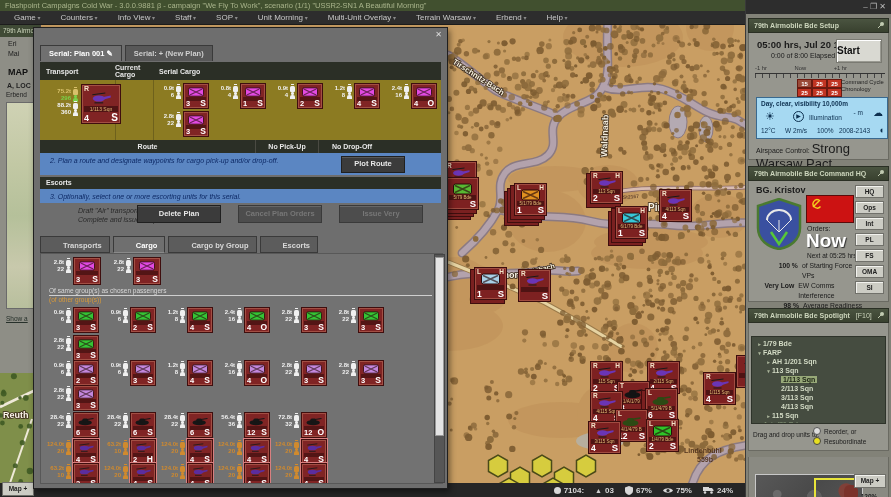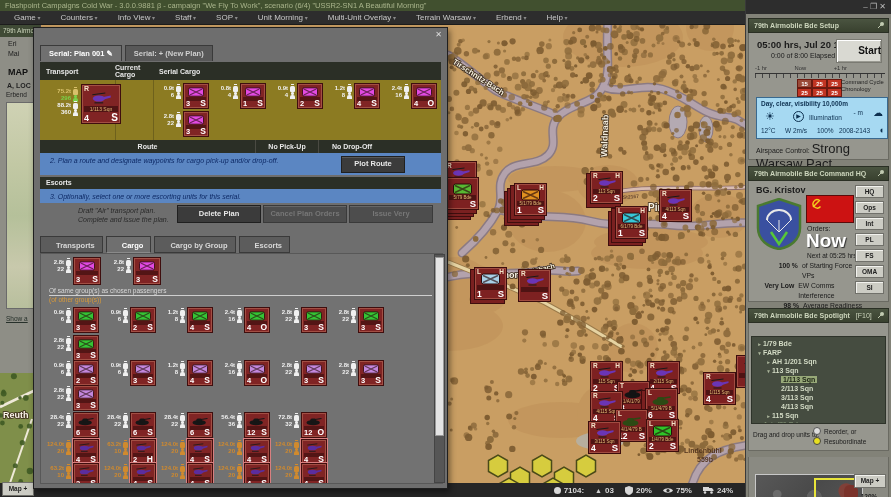--- a/index.html
+++ b/index.html
@@ -87,25 +87,25 @@
   .routehead .r2{width:62px;text-align:center;border-left:1px solid #4a4a42}
   .routehead .r3{width:66px;text-align:center;border-left:1px solid #4a4a42}
   .bluebar{position:absolute;left:6px;width:401px;background:#5b86c2;color:#0e2a66;font-size:7px;
            font-style:italic;box-sizing:border-box;padding:4px 0 0 10px}
   .btn{background:#3b3b3b;border:1px solid #202020;box-shadow:inset 0 1px 0 rgba(255,255,255,.15);
        color:#e8e8e8;font-size:7.5px;font-weight:bold;text-align:center}
   .btn.disabled{background:#4d4d4d;color:#777;border-color:#3a3a3a}
   .esc-head{position:absolute;left:6px;top:149px;width:401px;height:12px;background:#2b2f26;color:#e8e8e8;
             font-size:7px;font-weight:bold;line-height:12px;padding-left:6px;box-sizing:border-box}
   .draft{position:absolute;left:44px;top:178px;color:#2a2a2a;font-size:7px;font-style:italic;line-height:9px}
-  .footbtns{position:absolute;right:14px;top:177px;display:flex;gap:2px}
+  .footbtns{position:absolute;right:24px;top:177px;display:flex;gap:17px}
   .footbtns .btn{width:82px;height:16px;line-height:15px}
   .btabs{position:absolute;left:6px;top:208px;display:flex;gap:3px;height:17px}
   .btab{background:#5c5c5c;border:1px solid #3a3a3a;color:#d8d8d8;font-size:7.5px;font-weight:bold;
-        padding:4px 7px 0 15px;box-sizing:border-box}
+        padding:4px 7px 0 22px;box-sizing:border-box}
   .btab.active{background:#6f6f6f;color:#fff;border-bottom-color:#8a8a8a}
   .cargo-panel{position:absolute;left:6px;top:225px;width:401px;bottom:4px;background:#727272;
                border:1px solid #585858;overflow:hidden}
   .note1{position:absolute;left:8px;top:33px;right:10px;color:#d8d8d8;font-size:6.5px;
          border-bottom:1px solid #cfcfcf;padding-bottom:1px}
   .note2{position:absolute;left:8px;top:42px;color:#d89a3a;font-size:6.5px}
   .crow{position:absolute;left:4px;display:flex}
   .crow .cargo-cell{width:57px}
   .dlg-scroll{position:absolute;right:2px;top:226px;bottom:5px;width:9px;background:#565656;border:1px solid #444}
   .dlg-thumb{position:absolute;left:0;right:0;top:2px;height:78%;background:#e4e4e4;border:1px solid #999}
@@ -113,21 +113,21 @@
   
   #sidebar{position:absolute;right:0;top:0;width:146px;height:497px;background:#828278;z-index:7;
            border-left:1px solid #3a3a3a;box-sizing:border-box}
   .sb-top{height:14px;background:#2d2d2d;text-align:right;color:#bbb;font-size:8px;line-height:13px;padding-right:5px}
   .panel-head{height:13px;background:linear-gradient(180deg,#4a5440,#39412f);color:#ccd5bc;font-size:7px;
               font-weight:bold;line-height:13px;padding-left:5px;position:relative;border:1px solid #2a2f24}
   .pin{position:absolute;right:3px;top:2px;width:8px;height:8px}
   .panel-body{background:#96968e;border:1px solid #6a6a62;border-top:none;position:relative;color:#1b1b1b}
   .start-btn{position:absolute;right:6px;top:6px;width:44px;height:22px;background:#d9d9d2;border:1px solid #7a7a72;
              box-shadow:inset 1px 1px 0 #fff,inset -1px -1px 0 #9a9a92;font-size:10px;font-weight:bold;
-             text-align:right;line-height:22px;color:#111}
+             text-align:left;line-height:22px;color:#111}
   .tl-cell{width:15px;height:9px;font-size:6px;font-weight:bold;color:#fff;text-align:center;line-height:9px;
            border:1px solid #6a1a10;box-sizing:border-box}
   .weather{position:absolute;left:7px;top:64px;width:130px;height:40px;background:#a6d9f2;border:1px solid #39698f;
            color:#0d3050;font-size:6.5px}
   .hq-btn{width:27px;height:11px;background:#ccccc4;border:1px solid #70706a;box-shadow:inset 1px 1px 0 #f2f2ee;
           font-size:6.5px;font-weight:bold;text-align:center;line-height:11px;color:#222;margin-bottom:3px}
   .stat-row{display:flex;font-size:6.8px;line-height:10px}
   .stat-val{width:46px;text-align:right;font-weight:bold;padding-right:4px}
   .tree{background:#454c40;border:1px solid #2e332a;position:absolute;left:2px;right:2px;top:13px;bottom:26px;
         overflow:hidden;padding-top:2px}
@@ -156,21 +156,21 @@
   #statusbar{position:absolute;left:0;bottom:0;width:745px;height:14px;background:#262626;z-index:2;
              display:flex;align-items:center;justify-content:flex-end;gap:11px;padding-right:12px;box-sizing:border-box;
              color:#d8d8d8;font-size:8px;font-weight:bold}
   .st-item{display:flex;align-items:center;gap:3px}
   #mapplus{position:absolute;left:2px;bottom:1px;width:30px;height:12px;z-index:3;background:#ccccc4;
            border:1px solid #70706a;font-size:6.5px;font-weight:bold;text-align:center;line-height:12px;color:#222}
 </style>
 </head>
 <body>
 
-<div class="titlebar">Flashpoint Campaigns Cold War - 3.0.0.9881 β - campaign "We Fly To Work", scenario (6/4) "USSR2-SN1 A Beautiful Morning"</div>
+<div class="titlebar">Flashpoint Campaigns Cold War - 3.0.0.9881 β - campaign "We Fly To Work", scenario (1/1) "USSR2-SN1 A Beautiful Morning"</div>
 <div class="menubar" id="menubar">
     <span class="menu-item">Game</span>
     <span class="menu-item">Counters</span>
     <span class="menu-item">Info View</span>
     <span class="menu-item">Staff</span>
     <span class="menu-item">SOP</span>
     <span class="menu-item">Unit Morning</span>
     <span class="menu-item">Multi-Unit Overlay</span>
     <span class="menu-item">Terrain Warsaw</span>
     <span class="menu-item">Erbend</span>
@@ -1723,21 +1723,21 @@
     <span>7104:</span>
   </span>
   <span class="st-item">
     <span style="color:#cfcfcf;font-size:7px">▲</span>
     <span>03</span>
   </span>
   <span class="st-item">
     <svg width="8" height="9" viewBox="0 0 8 9">
         <path d="M4,0 L8,1.5 L8,5 C8,7 6,8.5 4,9 C2,8.5 0,7 0,5 L0,1.5 Z" fill="#d8d8d8"></path>
       </svg>
-    <span>20%</span>
+    <span>67%</span>
   </span>
   <span class="st-item">
     <svg width="10" height="7" viewBox="0 0 10 7">
         <path d="M0,3.5 C2,0.5 8,0.5 10,3.5 C8,6.5 2,6.5 0,3.5 Z" fill="#d8d8d8"></path>
         <circle cx="5" cy="3.5" r="1.6" fill="#262626"></circle>
       </svg>
     <span>75%</span>
   </span>
   <span class="st-item">
     <svg width="11" height="8" viewBox="0 0 11 8">

